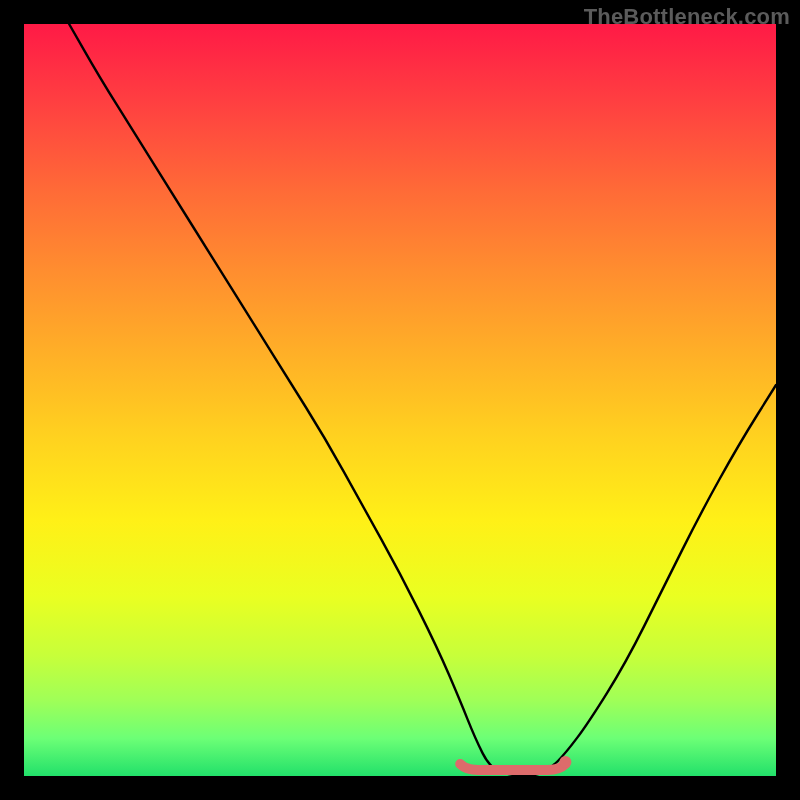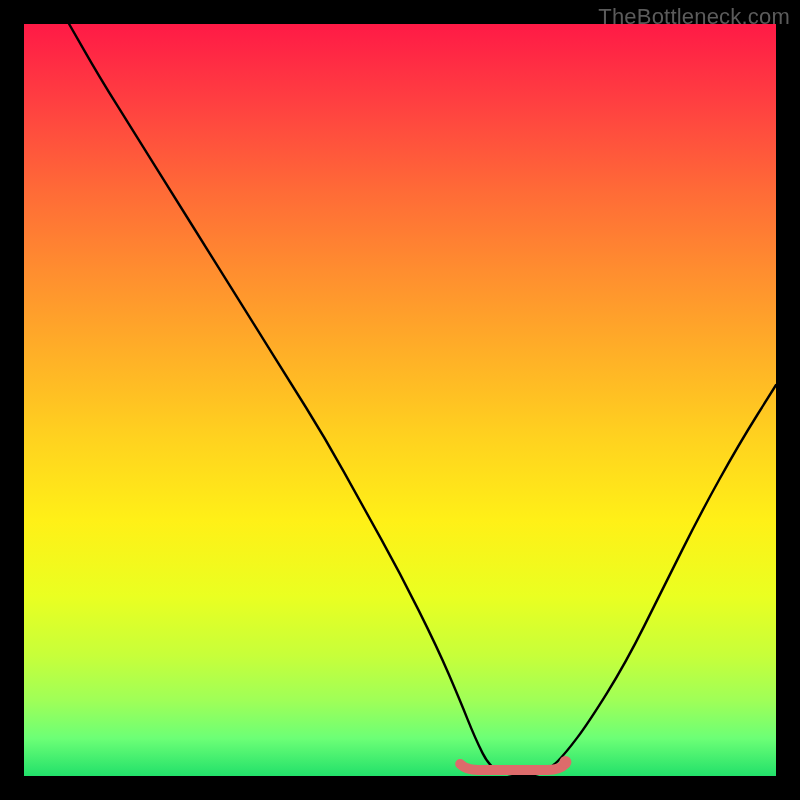--- a/index.html
+++ b/index.html
@@ -38,21 +38,21 @@
       #9fff58 90%,
       #6cff76 95%,
       #22e06a 100%
     );
   }
   .watermark {
     position: absolute;
     top: 4px;
     right: 10px;
     font-size: 22px;
-    font-weight: 400;
+    font-weight: 700;
     color: #5b5b5b;
     letter-spacing: 0.2px;
     user-select: none;
   }
   svg.curve-layer {
     position: absolute;
     left: 0;
     top: 0;
     width: 752px;
     height: 752px;

